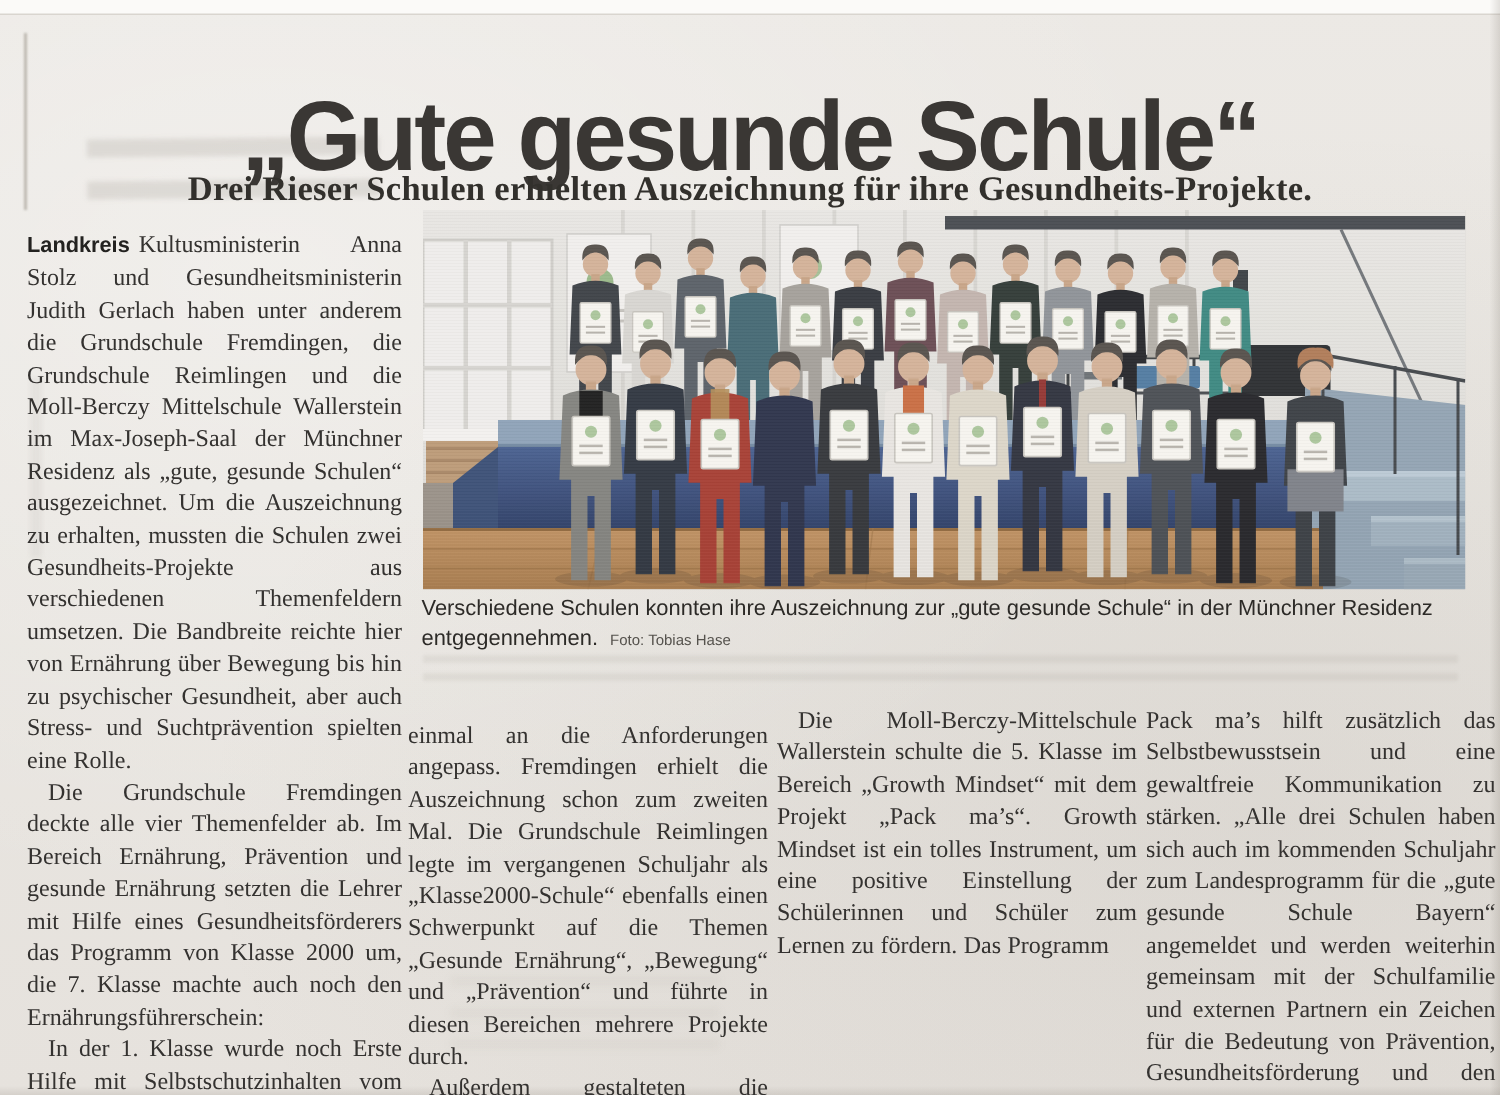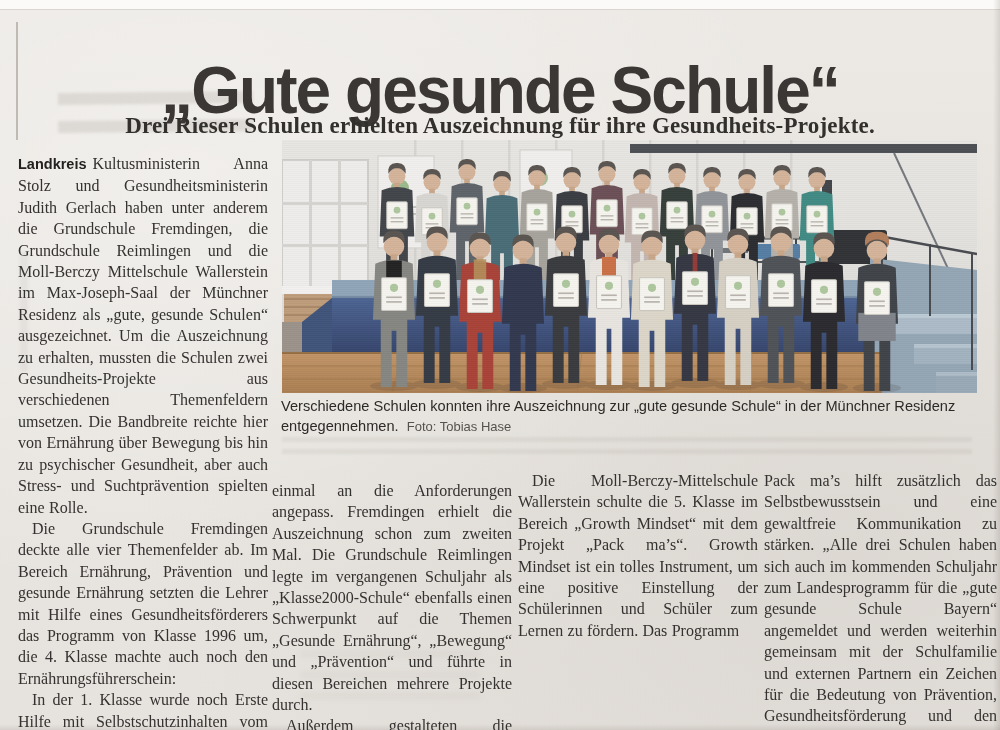--- a/index.html
+++ b/index.html
@@ -69,21 +69,21 @@
   .photo .grain{
     position:absolute;inset:0;pointer-events:none;opacity:.5;
     background:repeating-linear-gradient(0deg, rgba(255,255,255,.05) 0 1px, rgba(40,35,30,.05) 1px 2px);
   }
   .caption{
     position:absolute;left:281px;top:397px;width:697px;
     font-family:"Liberation Sans", sans-serif;font-size:14.6px;line-height:19.5px;
     color:#2c2a27;text-align:left;
   }
   .caption .credit{
-    font-size:13px;color:#55524d;margin-left:4px;
+    font-size:10px;color:#55524d;margin-left:4px;
   }
 </style>
 </head>
 <body>
 
 <div class="page">
 
   <div class="scan-top-strip"></div>
   <div class="scan-left-fold"></div>
   <div class="scan-right-edge"></div>
@@ -91,21 +91,21 @@
   <div class="bleed b1"></div>
   <div class="bleed b2"></div>
   <div class="bleed b3"></div>
   <div class="bleed b4"></div>
 
   <h1 class="headline">„Gute gesunde Schule“</h1>
   <h2 class="subhead">Drei Rieser Schulen erhielten Auszeichnung für ihre Gesundheits-Projekte.</h2>
 
   <div class="col col1">
     <p class="first"><span class="leadin">Landkreis</span><span>Kultusministerin Anna Stolz und Gesundheitsministerin Judith Gerlach haben unter anderem die Grundschule Fremdingen, die Grundschule Reimlingen und die Moll-Berczy Mittelschule Wallerstein im Max-Joseph-Saal der Münchner Residenz als „gute, gesunde Schulen“ ausgezeichnet. Um die Auszeichnung zu erhalten, mussten die Schulen zwei Gesundheits-Projekte aus verschiedenen Themenfeldern umsetzen. Die Bandbreite reichte hier von Ernährung über Bewegung bis hin zu psychischer Gesundheit, aber auch Stress- und Suchtprävention spielten eine Rolle.</span></p>
-    <p class="indent">Die Grundschule Fremdingen deckte alle vier Themenfelder ab. Im Bereich Ernährung, Prävention und gesunde Ernährung setzten die Lehrer mit Hilfe eines Gesundheitsförderers das Programm von Klasse 1996 um, die 4. Klasse machte auch noch den Ernährungsführerschein:</p>
+    <p class="indent">Die Grundschule Fremdingen deckte alle vier Themenfelder ab. Im Bereich Ernährung, Prävention und gesunde Ernährung setzten die Lehrer mit Hilfe eines Gesundheitsförderers das Programm von Klasse 2000 um, die 7. Klasse machte auch noch den Ernährungsführerschein:</p>
     <p class="indent">In der 1. Klasse wurde noch Erste Hilfe mit Selbstschutzinhalten vom Roten Kreuz durchgeführt. Die 3. Klasse ließ sich zum Juniorhelfer ausbilden. Auch das Konzept des Schulwaldes wurde noch</p>
   </div>
 
   <figure class="photo" style="margin:0" role="img" aria-label="Gruppenfoto der ausgezeichneten Schulen mit Urkunden im Max-Joseph-Saal der Münchner Residenz">
     <svg width="695" height="253" viewBox="0 0 695 253" xmlns="http://www.w3.org/2000/svg">
       <defs>
         <linearGradient id="wg" x1="0" y1="0" x2="0" y2="1">
           <stop offset="0" stop-color="#e8e6e2"></stop>
             <stop offset="1" stop-color="#dad7d2"></stop>
         </linearGradient>

